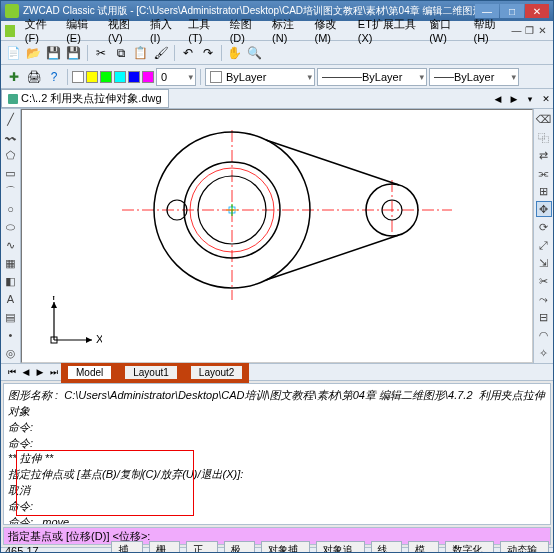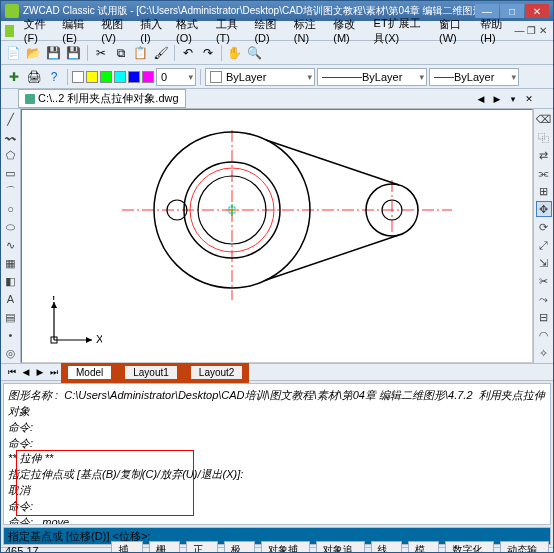--- a/index.html
+++ b/index.html
@@ -10,40 +10,40 @@
 .winbtns{display:flex;gap:1px;}
 .winbtn{width:24px;height:14px;background:#6a9bd0;color:#fff;display:flex;align-items:center;justify-content:center;font-size:10px;cursor:pointer;}
 .winbtn.close{background:#d04040;}
 .menubar{background:#e8eef5;height:20px;display:flex;align-items:center;padding:0 4px;border-bottom:1px solid #b0c0d0;}
 .menuitem{padding:2px 6px;cursor:pointer;font-size:11px;}
 .toolbar{background:#e8eef5;height:24px;display:flex;align-items:center;padding:0 4px;border-bottom:1px solid #b0c0d0;gap:2px;}
 .tbtn{width:18px;height:18px;display:flex;align-items:center;justify-content:center;cursor:pointer;border:1px solid transparent;font-size:12px;}
 .tsep{width:1px;height:16px;background:#b0c0d0;margin:0 2px;}
 .combo{height:18px;border:1px solid #a0b0c0;background:#fff;display:flex;align-items:center;padding:0 14px 0 4px;position:relative;font-size:10px;min-width:80px;cursor:pointer;}
 .combo::after{content:"▾";position:absolute;right:2px;font-size:9px;color:#666;}
-.filetab-bar{background:#e8eef5;height:20px;display:flex;align-items:center;padding:0 17px;border-bottom:1px solid #b0c0d0;}
+.filetab-bar{background:#e8eef5;height:20px;display:flex;align-items:center;padding:0 0;border-bottom:1px solid #b0c0d0;}
 .filetab{background:#fff;border:1px solid #a0b0c0;padding:1px 6px;font-size:10px;display:flex;align-items:center;gap:3px;cursor:pointer;}
 .filetab .ico{width:10px;height:10px;background:#4a8;border-radius:1px;}
 .filetab-bar .spacer{flex:1;}
 .filetab-ctrl{display:flex;gap:2px;}
 .mainarea{display:flex;height:254px;}
 .ltool,.rtool{width:20px;background:#e8eef5;display:flex;flex-direction:column;align-items:center;padding:2px 0;gap:2px;border-right:1px solid #b0c0d0;}
 .rtool{border-right:none;border-left:1px solid #b0c0d0;}
 .sbtn{width:16px;height:16px;display:flex;align-items:center;justify-content:center;cursor:pointer;font-size:11px;color:#444;}
 .sbtn.active{border:1px solid #4080c0;background:#d0e0f0;}
 .canvas{flex:1;background:#fff;position:relative;overflow:hidden;border:1px inset #ccc;}
 .ucs{position:absolute;left:26px;bottom:12px;}
 .drawing{position:absolute;left:100px;top:20px;}
 .modeltabs{background:#e8eef5;height:18px;display:flex;align-items:center;border-top:1px solid #b0c0d0;border-bottom:1px solid #b0c0d0;padding:0 4px;}
 .navbtn{width:14px;height:14px;display:flex;align-items:center;justify-content:center;cursor:pointer;font-size:9px;}
 .mtab{padding:1px 8px;border:7px solid #c2410c;background:#f0f0f0;font-size:10px;cursor:pointer;}
 .mtab.active{background:#fff;}
 .cmdarea{background:#fff;height:142px;border:1px solid #b0c0d0;margin:2px;overflow:auto;padding:4px;font-family:SimSun,monospace;font-size:11px;line-height:1.35;position:relative;white-space:pre-wrap;font-style:italic;}
 .redbox{position:absolute;left:12px;top:66px;width:178px;height:66px;border:1.5px solid #e00;pointer-events:none;}
-.cmdinput{background:#0369a1;height:18px;border:1px solid #b0c0d0;margin:0 2px 2px;display:flex;align-items:center;padding:0 4px;font-family:SimSun,monospace;font-size:11px;}
+.cmdinput{background:#f0abfc;height:18px;border:1px solid #b0c0d0;margin:0 2px 2px;display:flex;align-items:center;padding:0 4px;font-family:SimSun,monospace;font-size:11px;}
 .statusbar{background:#e8eef5;height:18px;display:flex;align-items:center;padding:0 4px;border-top:1px solid #b0c0d0;font-size:10px;gap:6px;}
 .sbtn2{padding:1px 6px;border:1px solid #a0b0c0;background:#f0f0f0;cursor:pointer;font-size:10px;}
 .colorpatch{width:12px;height:12px;border:1px solid #888;display:inline-block;}
 </style>
 </head>
 <body>
 
 <div class="titlebar">
   <div class="logo"></div>
   <div class="title">ZWCAD Classic 试用版 - [C:\Users\Administrator\Desktop\CAD培训图文教程\素材\第04章 编辑二维图形\4.7.2  利用夹点拉伸对象.dwg]</div>
@@ -53,21 +53,20 @@
     <div class="winbtn close">✕</div>
   </div>
 </div>
 
 <div class="menubar">
   <span class="logo" style="width:12px;height:12px;background:#8c3;margin-right:4px;"></span>
   <span class="menuitem">文件(F)</span>
   <span class="menuitem">编辑(E)</span>
   <span class="menuitem">视图(V)</span>
   <span class="menuitem">插入(I)</span>
-  <span class="menuitem">格式(O)</span>
   <span class="menuitem">工具(T)</span>
   <span class="menuitem">绘图(D)</span>
   <span class="menuitem">标注(N)</span>
   <span class="menuitem">修改(M)</span>
   <span class="menuitem">ET扩展工具(X)</span>
   <span class="menuitem">窗口(W)</span>
   <span class="menuitem">帮助(H)</span>
   <span style="flex:1"></span>
   <span class="winbtn" style="background:transparent;color:#444;width:16px">—</span>
   <span class="winbtn" style="background:transparent;color:#444;width:16px">❐</span>

